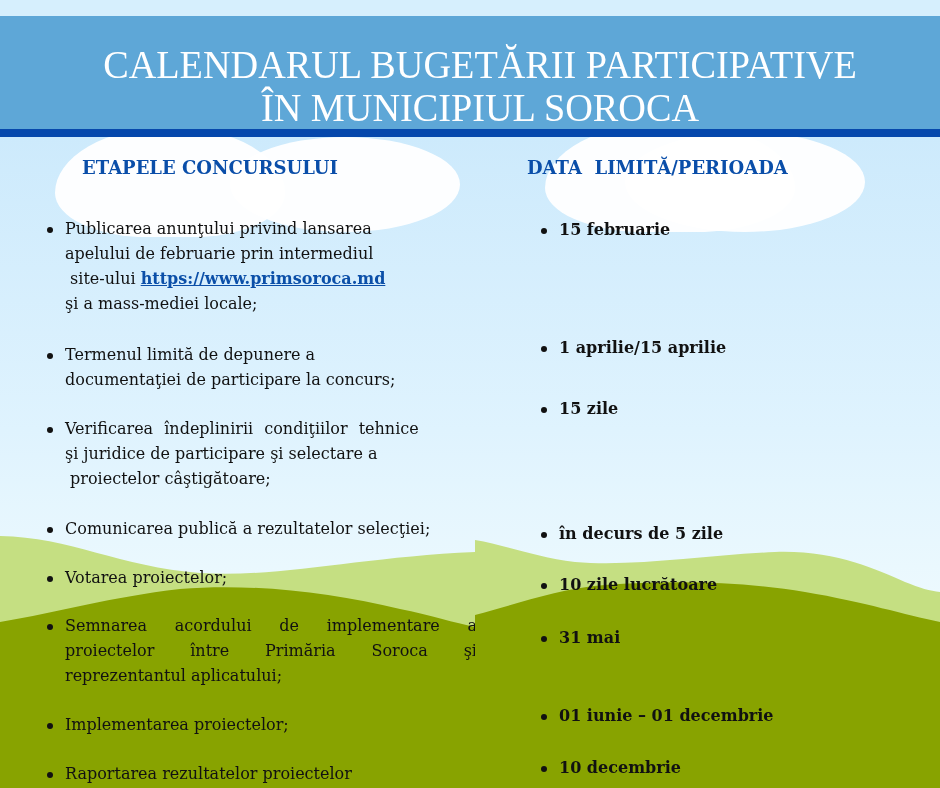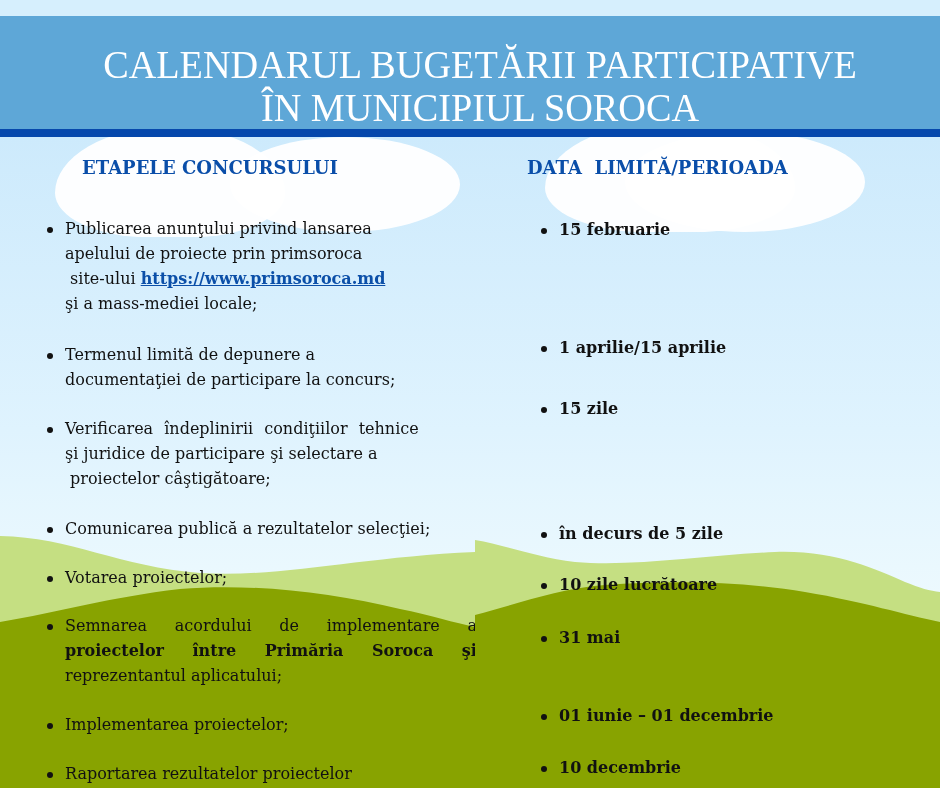--- a/index.html
+++ b/index.html
@@ -41,21 +41,21 @@
     <path d="M0,399 C70,400 120,430 200,436 C280,441 360,420 475,415 L475,651 L0,651 Z" fill="#c5df82"></path>
     <path d="M0,485 C60,475 110,460 180,452 C250,446 330,455 400,472 C430,478 455,486 475,490 L475,651 L0,651 Z" fill="#88a300"></path>
   </svg>
 
   <div class="col-header" style="left:82px;top:20px;">ETAPELE CONCURSULUI</div>
 
   <ul>
     <li class="item" style="top:79px;">
       <span class="dot"></span>
       <div>Publicarea anunţului privind lansarea</div>
-      <div>apelului de proiecte prin primsoroca</div>
+      <div>apelului de februarie prin intermediul</div>
       <div><span style="white-space:pre;"> site-ului </span><a class="link">https://www.primsoroca.md</a></div>
       <div>şi a mass-mediei locale;</div>
     </li>
     <li class="item" style="top:205px;">
       <span class="dot"></span>
       <div>Termenul limită de depunere a</div>
       <div>documentaţiei de participare la concurs;</div>
     </li>
     <li class="item" style="top:279px;">
       <span class="dot"></span>
@@ -73,21 +73,21 @@
     </li>
     <li class="item" style="top:476px;">
       <span class="dot"></span>
       <div style="display:flex;justify-content:space-between;" class="spread">
           <span>Semnarea</span>
           <span>acordului</span>
           <span>de</span>
           <span>implementare</span>
           <span>a</span>
         </div>
-      <div class="spread" style="display: flex; justify-content: space-between; font-weight: bold;">
+      <div class="spread" style="display: flex; justify-content: space-between;">
           <span>proiectelor</span>
           <span>între</span>
           <span>Primăria</span>
           <span>Soroca</span>
           <span>şi</span>
         </div>
       <div>reprezentantul aplicatului;</div>
     </li>
     <li class="item" style="top:575px;">
       <span class="dot"></span>

